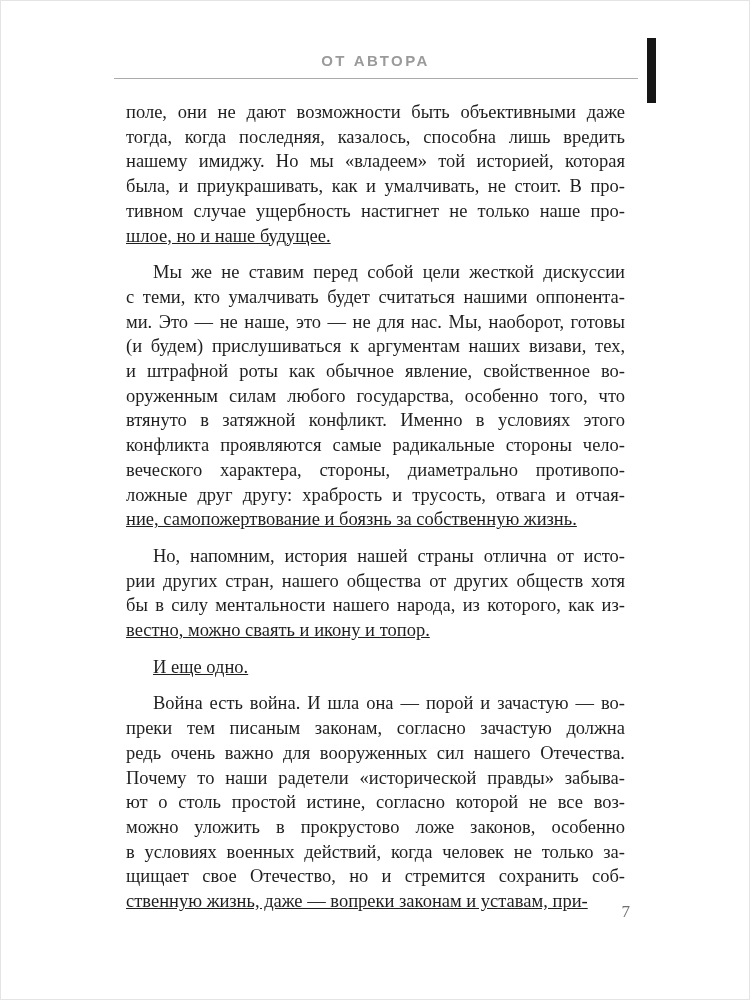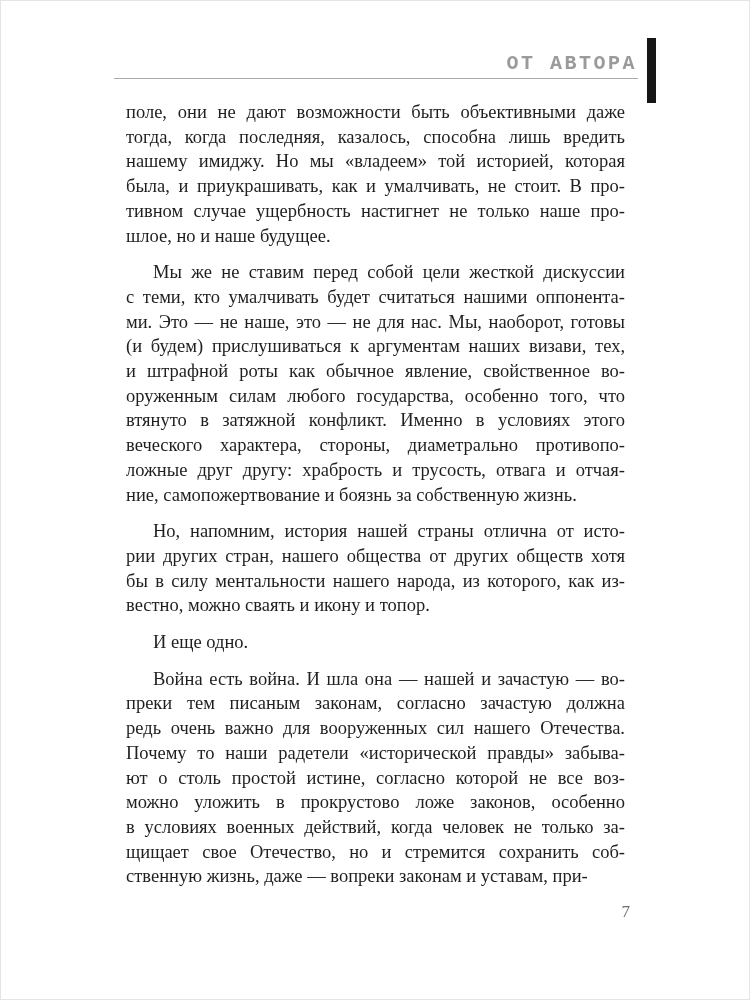--- a/index.html
+++ b/index.html
@@ -12,23 +12,23 @@
   .page {
     position: relative;
     width: 750px; height: 1000px;
     background: #ffffff;
     box-shadow: inset 0 0 0 1px #e4e4e4;
     overflow: hidden;
   }
   .running-title {
     position: absolute;
     left: 114px; top: 52px; width: 523px;
-    text-align: right;
-    font-family: Liberation Mono, monospace;
-    font-size: 20px;
+    text-align: center;
+    font-family: Liberation Sans, sans-serif;
+    font-size: 15px;
     font-weight: 700;
     letter-spacing: 2.5px;
     color: var(--muted, #9a9a9a);
   }
   .header-rule {
     position: absolute;
     left: 114px; top: 78px; width: 524px; height: 1px;
     background: #ababab;
   }
   .accent-bar {
@@ -41,21 +41,21 @@
     left: 114px; top: 88px; width: 523px;
     color: var(--text, #1f1f1f);
     font-size: 18.5px;
     line-height: 24.7px;
   }
   .paragraph { margin: 12px; }
   .line {
     text-align: justify;
     text-align-last: justify;
   }
-  .line.last { text-align-last: left; }
+  .line.last { text-align-last: left; text-decoration: underline; }
   .line.indent { text-indent: 27px; }
   .page-number {
     position: absolute;
     left: 114px; top: 902px; width: 516px;
     text-align: right;
     color: var(--muted-num, #6f6f6f);
     font-size: 17px;
   }
 </style>
 </head>
@@ -76,35 +76,36 @@
         <div class="line last">шлое, но и наше будущее.</div>
       </div>
       <div class="paragraph">
         <div class="line indent">Мы же не ставим перед собой цели жесткой дискуссии</div>
         <div class="line">с теми, кто умалчивать будет считаться нашими оппонента-</div>
         <div class="line">ми. Это — не наше, это — не для нас. Мы, наоборот, готовы</div>
         <div class="line">(и будем) прислушиваться к аргументам наших визави, тех,</div>
         <div class="line">и штрафной роты как обычное явление, свойственное во-</div>
         <div class="line">оруженным силам любого государства, особенно того, что</div>
         <div class="line">втянуто в затяжной конфликт. Именно в условиях этого</div>
+        <div class="line">конфликта проявляются самые радикальные стороны чело-</div>
         <div class="line">веческого характера, стороны, диаметрально противопо-</div>
         <div class="line">ложные друг другу: храбрость и трусость, отвага и отчая-</div>
         <div class="line last">ние, самопожертвование и боязнь за собственную жизнь.</div>
       </div>
       <div class="paragraph">
         <div class="line indent">Но, напомним, история нашей страны отлична от исто-</div>
         <div class="line">рии других стран, нашего общества от других обществ хотя</div>
         <div class="line">бы в силу ментальности нашего народа, из которого, как из-</div>
         <div class="line last">вестно, можно сваять и икону и топор.</div>
       </div>
       <div class="paragraph">
         <div class="line last indent">И еще одно.</div>
       </div>
       <div class="paragraph">
-        <div class="line indent">Война есть война. И шла она — нашей и зачастую — во-</div>
+        <div class="line indent">Война есть война. И шла она — порой и зачастую — во-</div>
         <div class="line">преки тем писаным законам, согласно зачастую должна</div>
         <div class="line">редь очень важно для вооруженных сил нашего Отечества.</div>
         <div class="line">Почему то наши радетели «исторической правды» забыва-</div>
         <div class="line">ют о столь простой истине, согласно которой не все воз-</div>
         <div class="line">можно уложить в прокрустово ложе законов, особенно</div>
         <div class="line">в условиях военных действий, когда человек не только за-</div>
         <div class="line">щищает свое Отечество, но и стремится сохранить соб-</div>
         <div class="line last">ственную жизнь, даже — вопреки законам и уставам, при-</div>
       </div>
     </main>

